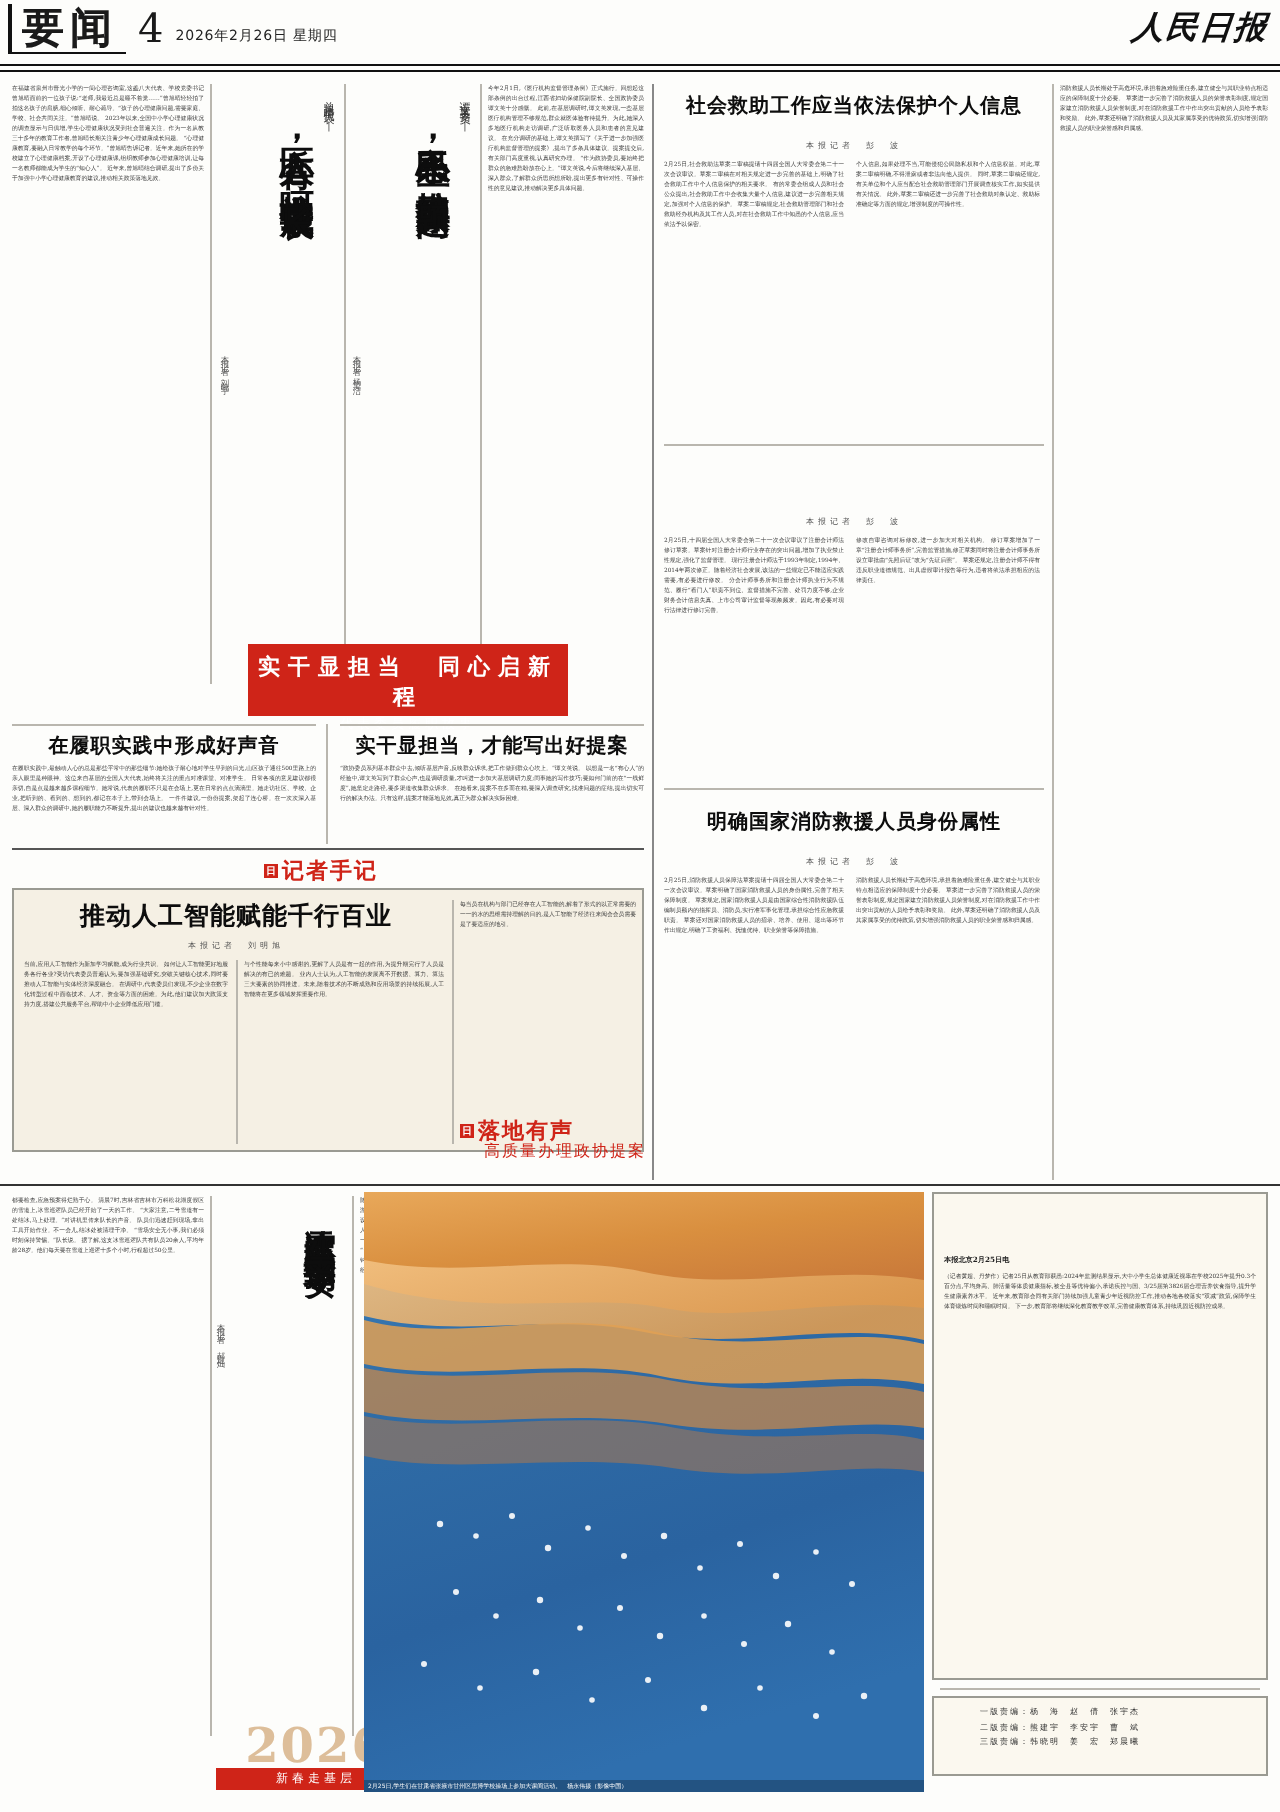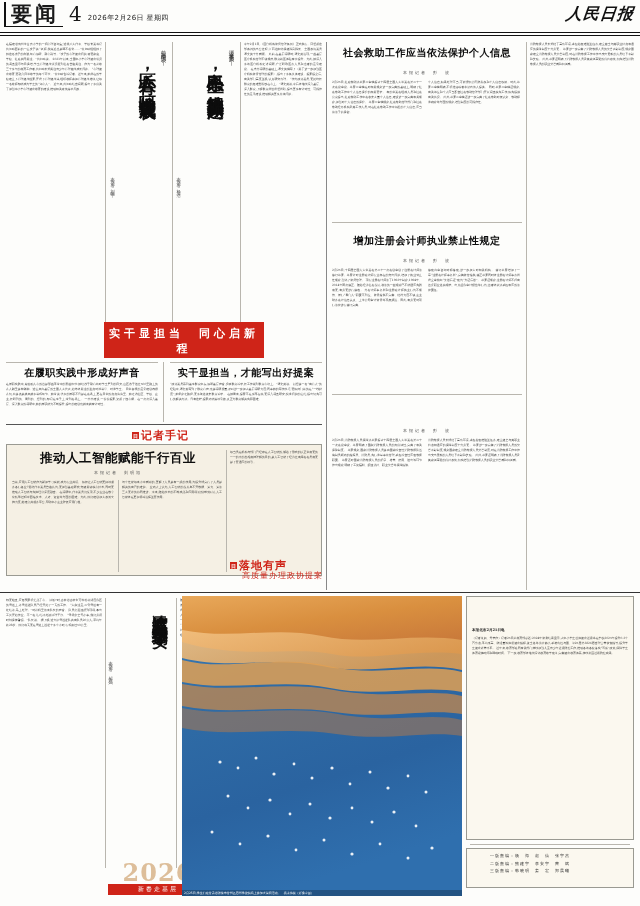--- a/index.html
+++ b/index.html
@@ -69,20 +69,21 @@
     font-weight:bold;text-align:center;color:#0d0d0d;letter-spacing:.5px;
   }
   .hhead.sm{font-size:10px;}
   .hhead.md{font-size:12.5px;}
   .hhead.lg{font-size:10px;}
 
   
   .redbanner{
     position:absolute;background:#cf2418;color:#fff;text-align:center;
     font-family:"DejaVu Serif","Liberation Serif",serif;
+    margin-left:20px;
   }
   .redbanner .t1{font-size:11px;font-weight:bold;letter-spacing:4px;padding-top:4px;}
   .redbanner .t2{font-size:6.5px;letter-spacing:2px;padding-top:2px;}
 
   
   .sectag{position:absolute;display:flex;align-items:center;gap:2px;}
   .sectag .sq{width:7px;height:7px;background:#cf2418;color:#fff;font-size:5px;
     display:flex;align-items:center;justify-content:center;font-weight:bold;}
   .sectag .lbl{font-size:11px;font-weight:bold;color:#cf2418;
     font-family:"DejaVu Serif",serif;letter-spacing:1px;}
@@ -204,31 +205,31 @@
   <div class="byline" style="position:absolute;left:332px;top:68px;width:190px;">本报记者　彭　波</div>
   <div class="col body-text" style="left:332px;top:80px;width:90px;height:132px;">2月25日,社会救助法草案二审稿提请十四届全国人大常委会第二十一次会议审议。草案二审稿在对相关规定进一步完善的基础上,明确了社会救助工作中个人信息保护的相关要求。
 有的常委会组成人员和社会公众提出,社会救助工作中会收集大量个人信息,建议进一步完善相关规定,加强对个人信息的保护。
 草案二审稿规定,社会救助管理部门和社会救助经办机构及其工作人员,对在社会救助工作中知悉的个人信息,应当依法予以保密。</div>
   <div class="col body-text" style="left:428px;top:80px;width:92px;height:132px;">个人信息,如果处理不当,可能侵犯公民隐私权和个人信息权益。对此,草案二审稿明确,不得泄露或者非法向他人提供。
 同时,草案二审稿还规定,有关单位和个人应当配合社会救助管理部门开展调查核实工作,如实提供有关情况。
 此外,草案二审稿还进一步完善了社会救助对象认定、救助标准确定等方面的规定,增强制度的可操作性。</div>
 
   <div class="hrule" style="left:332px;top:222px;width:190px;"></div>
 
-  <div class="hhead lg" style="position:absolute;left:332px;top:234px;width:190px;">增加注册会计师执业禁止性规定</div>
   <div class="byline" style="position:absolute;left:332px;top:256px;width:190px;">本报记者　彭　波</div>
   <div class="col body-text" style="left:332px;top:268px;width:90px;height:118px;">2月25日,十四届全国人大常委会第二十一次会议审议了注册会计师法修订草案。草案针对注册会计师行业存在的突出问题,增加了执业禁止性规定,强化了监督管理。
 现行注册会计师法于1993年制定,1994年、2014年两次修正。随着经济社会发展,该法的一些规定已不能适应实践需要,有必要进行修改。
 分会计师事务所和注册会计师执业行为不规范、履行“看门人”职责不到位、监督措施不完善、处罚力度不够,企业财务会计信息失真、上市公司审计监督等现象频发。因此,有必要对现行法律进行修订完善。</div>
   <div class="col body-text" style="left:428px;top:268px;width:92px;height:118px;">修改自审咨询对标修改,进一步加大对相关机构。
 修订草案增加了一章“注册会计师事务所”,完善监管措施,修正草案同时将注册会计师事务所设立审批由“先照后证”改为“先证后照”。
 草案还规定,注册会计师不得有违反职业道德规范、出具虚假审计报告等行为,违者将依法承担相应的法律责任。</div>
 
   <div class="hrule" style="left:332px;top:394px;width:190px;"></div>
 
+  <div class="hhead lg" style="position:absolute;left:332px;top:404px;width:190px;">明确国家消防救援人员身份属性</div>
   <div class="byline" style="position:absolute;left:332px;top:426px;width:190px;">本报记者　彭　波</div>
   <div class="col body-text" style="left:332px;top:438px;width:90px;height:142px;">2月25日,消防救援人员保障法草案提请十四届全国人大常委会第二十一次会议审议。草案明确了国家消防救援人员的身份属性,完善了相关保障制度。
 草案规定,国家消防救援人员是由国家综合性消防救援队伍编制员额内的指挥员、消防员,实行准军事化管理,承担综合性应急救援职责。
 草案还对国家消防救援人员的招录、培养、使用、退出等环节作出规定,明确了工资福利、抚恤优待、职业荣誉等保障措施。</div>
   <div class="col body-text" style="left:428px;top:438px;width:92px;height:142px;">消防救援人员长期处于高危环境,承担着急难险重任务,建立健全与其职业特点相适应的保障制度十分必要。
 草案进一步完善了消防救援人员的荣誉表彰制度,规定国家建立消防救援人员荣誉制度,对在消防救援工作中作出突出贡献的人员给予表彰和奖励。
 此外,草案还明确了消防救援人员及其家属享受的优待政策,切实增强消防救援人员的职业荣誉感和归属感。</div>
 
   <div class="vrule" style="left:526px;top:42px;height:548px;"></div>
   <div class="col body-text" style="left:530px;top:42px;width:104px;height:546px;">消防救援人员长期处于高危环境,承担着急难险重任务,建立健全与其职业特点相适应的保障制度十分必要。

